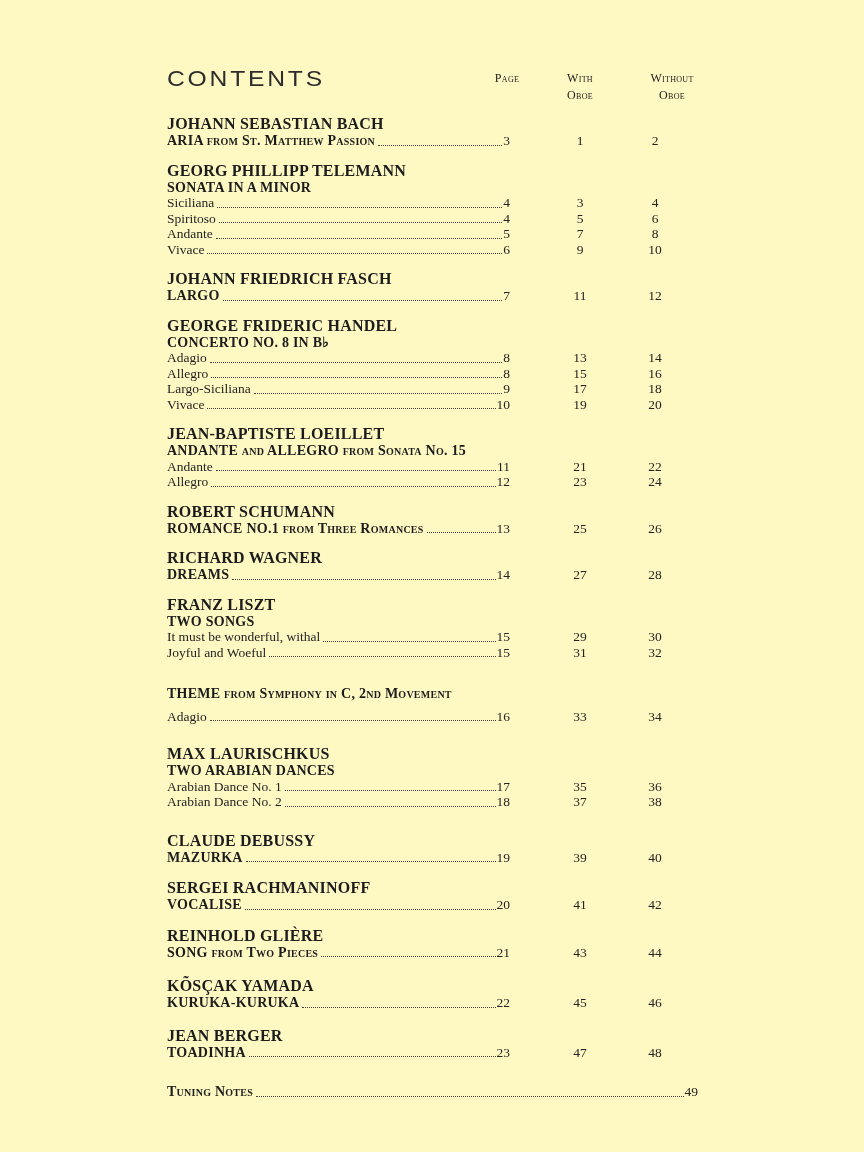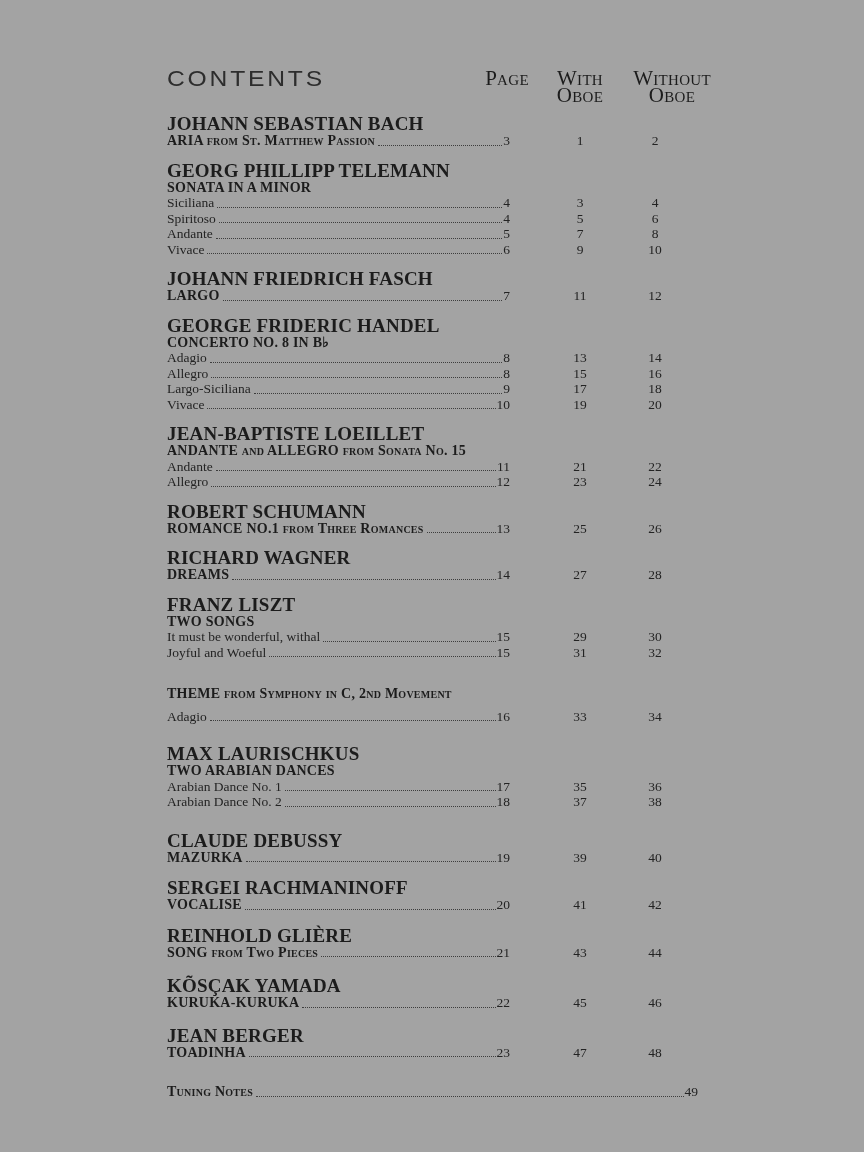--- a/index.html
+++ b/index.html
@@ -1,53 +1,53 @@
 <!DOCTYPE html>
 <html><head>
 <meta charset="utf-8">
 <style>
   html,body { margin:0; padding:0; background:#e8e8e8; }
   .page {
-    width:864px; height:1152px; background:#a3a3a3; position:relative;
+    width:864px; height:1152px; background:#fef9c3; position:relative;
     font-family:"Liberation Serif", serif; color:#1c1c1c; overflow:hidden;
     margin:0 auto;
   }
   .content { position:absolute; left:167px; top:64px; width:531px; }
 
   
   .toc-header { position:relative; height:48px; margin-bottom:2px; }
   .contents-title {
     position:absolute; left:0; top:2px;
     font-family:"Liberation Sans", sans-serif;
     font-size:22px; font-weight:400; letter-spacing:2.5px; color:#2d2d2d;
     transform:scale(1.12,1); transform-origin:left top; white-space:nowrap;
   }
   .col-head {
     position:absolute; top:6px; text-align:center;
-    font-variant:small-caps; font-size:21px; line-height:17px; letter-spacing:0.3px;
+    font-variant:small-caps; font-size:12px; line-height:17px; letter-spacing:0.3px;
   }
   .col-head .line { display:block; }
   .h-page    { left:300px; width:80px; }
   .h-with    { left:338px; width:150px; }
   .h-without { left:430px; width:150px; }
 
   
   .section { margin-top:12px; }
   #sections .section:nth-of-type(1)  { margin-top:2px;  }
   #sections .section:nth-of-type(9)  { margin-top:26px; }
   #sections .section:nth-of-type(10) { margin-top:20px; }
   #sections .section:nth-of-type(11) { margin-top:21px; }
   #sections .section:nth-of-type(12) { margin-top:13px; }
   #sections .section:nth-of-type(13) { margin-top:13px; }
   #sections .section:nth-of-type(14) { margin-top:16px; }
   #sections .section:nth-of-type(15) { margin-top:15px; }
   #sections .section:nth-of-type(9) .row { margin-top:7px; }
 
   .composer {
-    font-size:19px; font-weight:bold; letter-spacing:0.2px; line-height:19px;
+    font-size:16px; font-weight:bold; letter-spacing:0.2px; line-height:19px;
     white-space:nowrap;
   }
   .subtitle {
     font-size:14px; font-weight:bold; font-variant:small-caps;
     letter-spacing:0.25px; line-height:15.5px; white-space:nowrap;
   }
 
   .row { display:flex; align-items:baseline; line-height:15.5px; }
   .row-main { flex:0 0 343px; display:flex; align-items:baseline; min-width:0; }
   .row-title { white-space:nowrap; }

